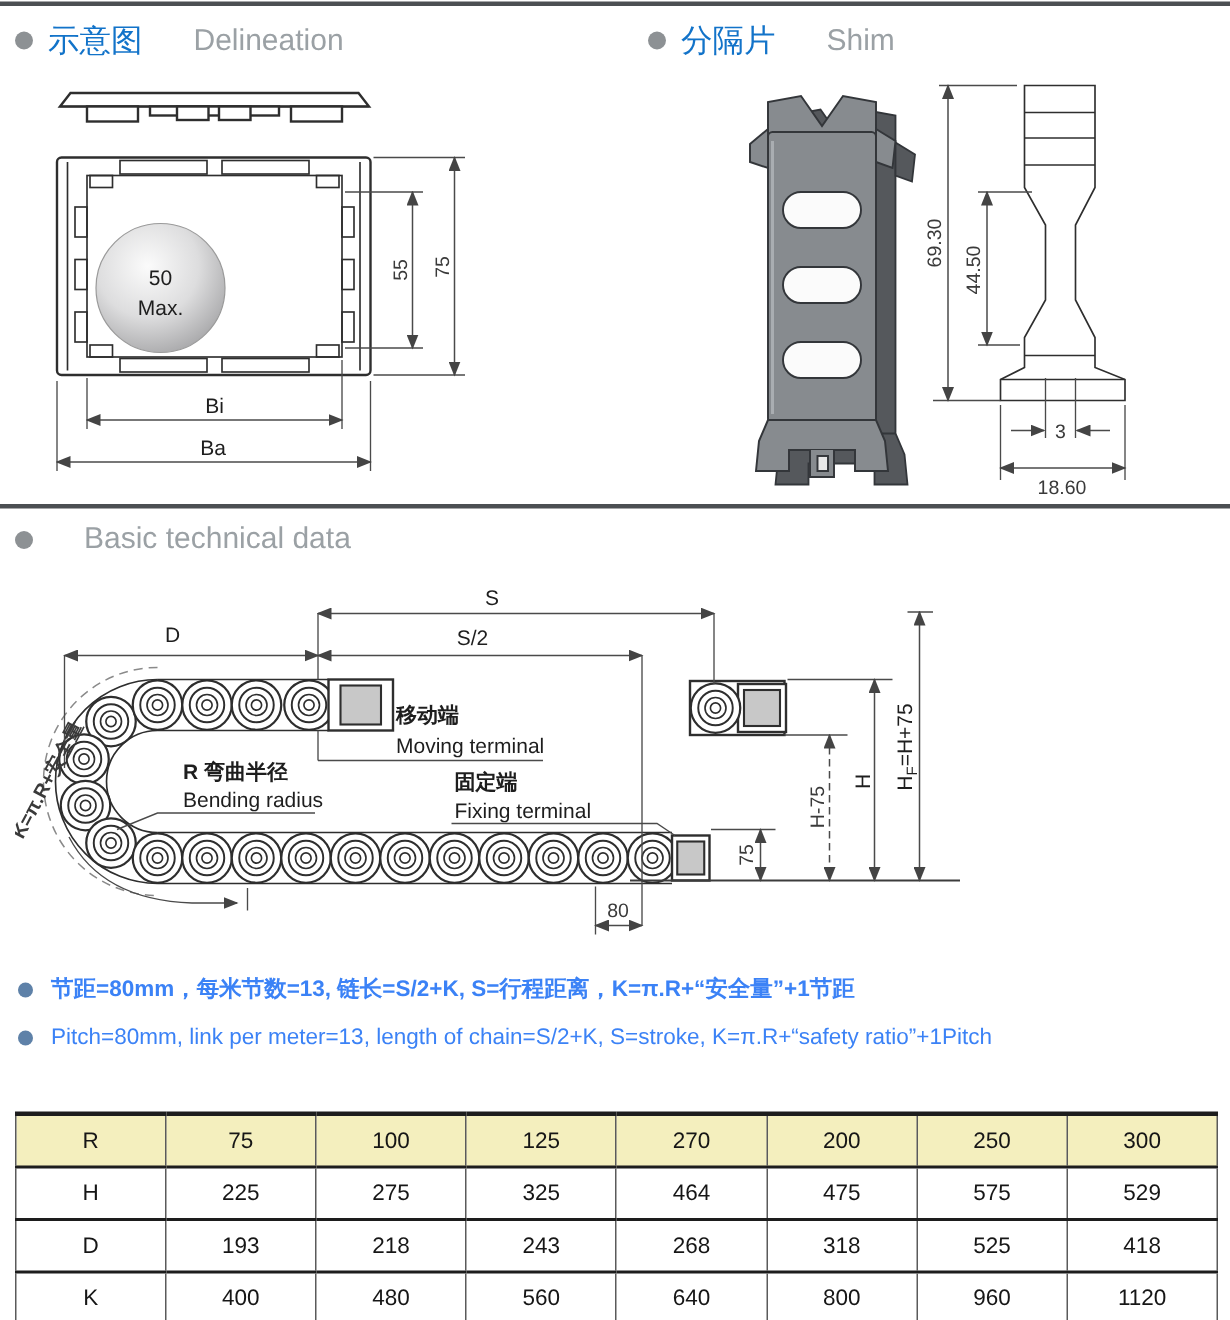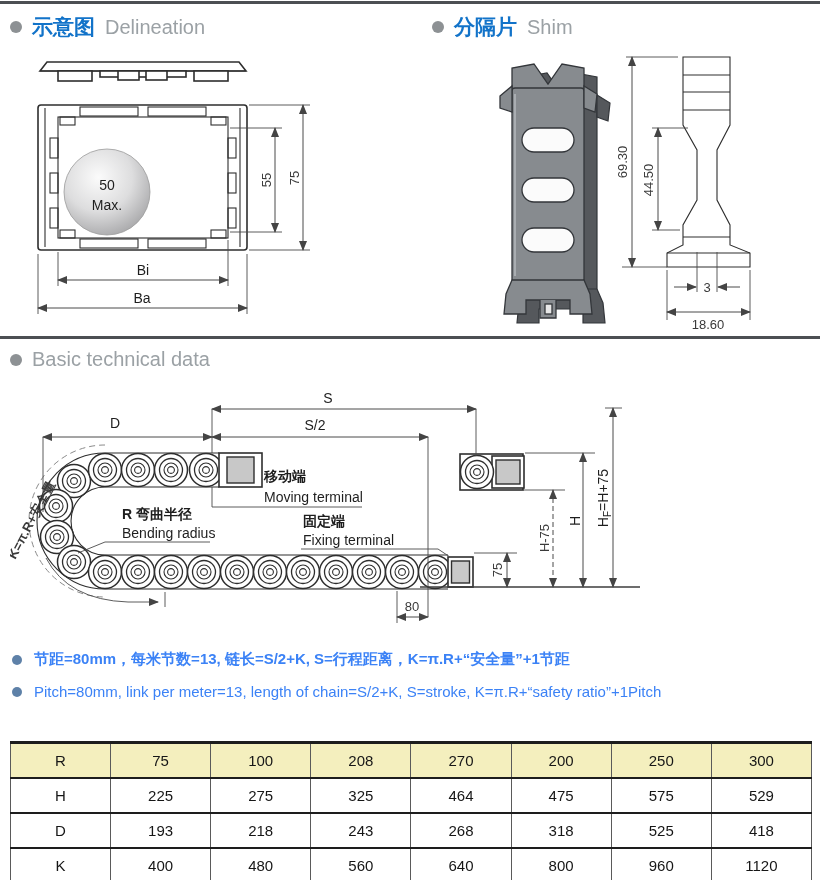--- a/index.html
+++ b/index.html
@@ -1,22 +1,22 @@
 <!DOCTYPE html>
 <html><head>
 <meta charset="utf-8">
 <style>
   html,body{margin:0;padding:0;background:#fff;}
   .page{position:relative;width:820px;height:880px;background:#fff;overflow:hidden;
         font-family:"Liberation Sans","DejaVu Sans",sans-serif;}
   .rule{position:absolute;left:0;width:820px;height:3px;background:#4c4f53;}
   .sec-h{position:absolute;display:flex;align-items:center;gap:10px;white-space:nowrap;}
   .sec-h .bullet{width:12px;height:12px;border-radius:50%;background:#8d9194;flex:0 0 auto;}
-  .sec-h .zh{font-size:21px;font-weight:bold;color:#1273c9;}
-  .sec-h .en{font-size:20px;color:#9ba1a5;}
+  .sec-h .zh{font-size:21px;font-weight:normal;color:#1273c9;}
+  .sec-h .en{font-size:20px;color:#9ba1a5;margin-left:24px;}
   .note{position:absolute;display:flex;align-items:center;gap:12px;white-space:nowrap;}
   .note .nbullet{width:10px;height:10px;border-radius:50%;background:#5e81a8;flex:0 0 auto;}
   .note .ntext{font-size:15px;color:#3b82f6;}
   .note.zhnote .ntext{font-weight:bold;}
   svg text{font-family:"Liberation Sans","DejaVu Sans",sans-serif;}
   .dt{font-size:13px;fill:#3a3a3a;}
   .lb{font-size:14px;fill:#1e1e1e;}
   .zhlb{font-weight:bold;}
   .out{fill:#fff;stroke:#2e2e2e;stroke-width:1.6;}
   .thin{fill:none;stroke:#2e2e2e;stroke-width:1.1;}
@@ -310,21 +310,21 @@
     <span class="nbullet"></span>
     <span class="ntext">Pitch=80mm, link per meter=13, length of chain=S/2+K, S=stroke, K=π.R+“safety ratio”+1Pitch</span>
   </div>
 
   <table class="spec">
     <tbody>
       <tr class="hd">
         <td class="lab">R</td>
         <td>75</td>
         <td>100</td>
-        <td>208</td>
+        <td>125</td>
         <td>270</td>
         <td>200</td>
         <td>250</td>
         <td>300</td>
       </tr>
       <tr>
         <td class="lab">H</td>
         <td>225</td>
         <td>275</td>
         <td>325</td>

